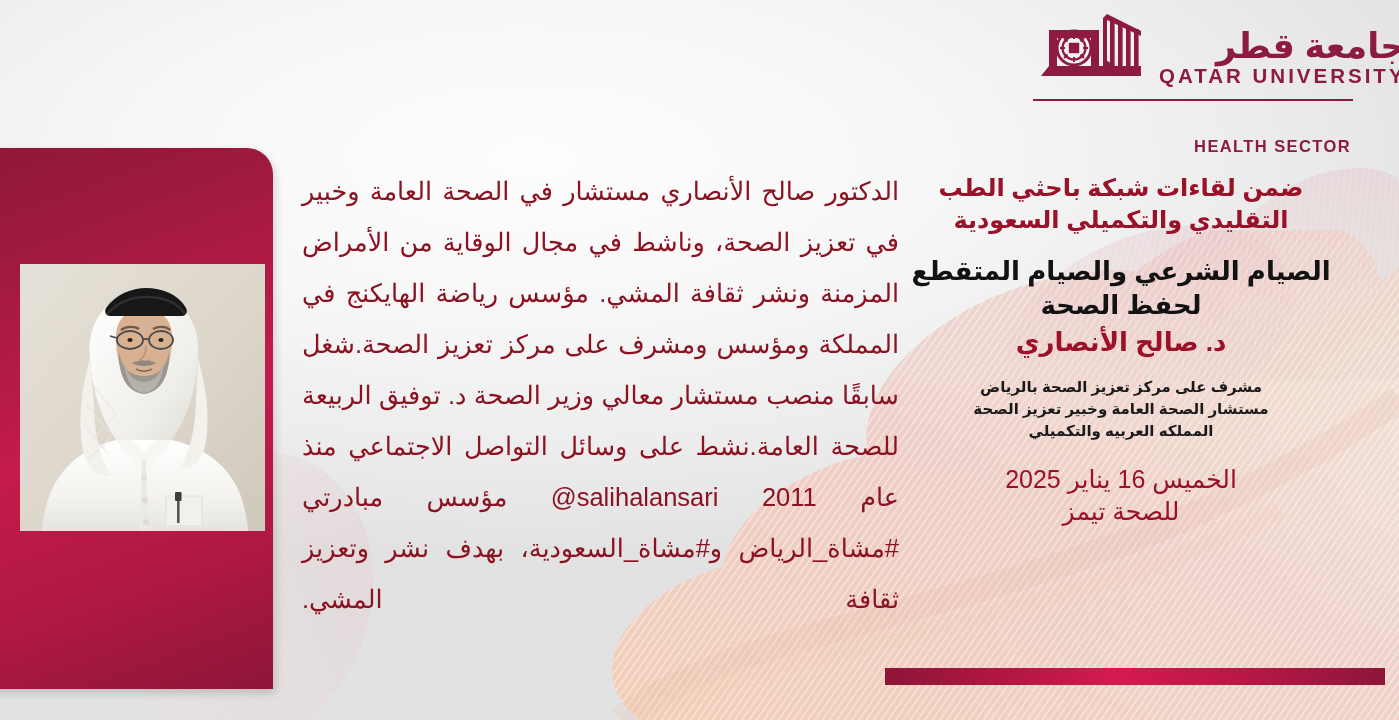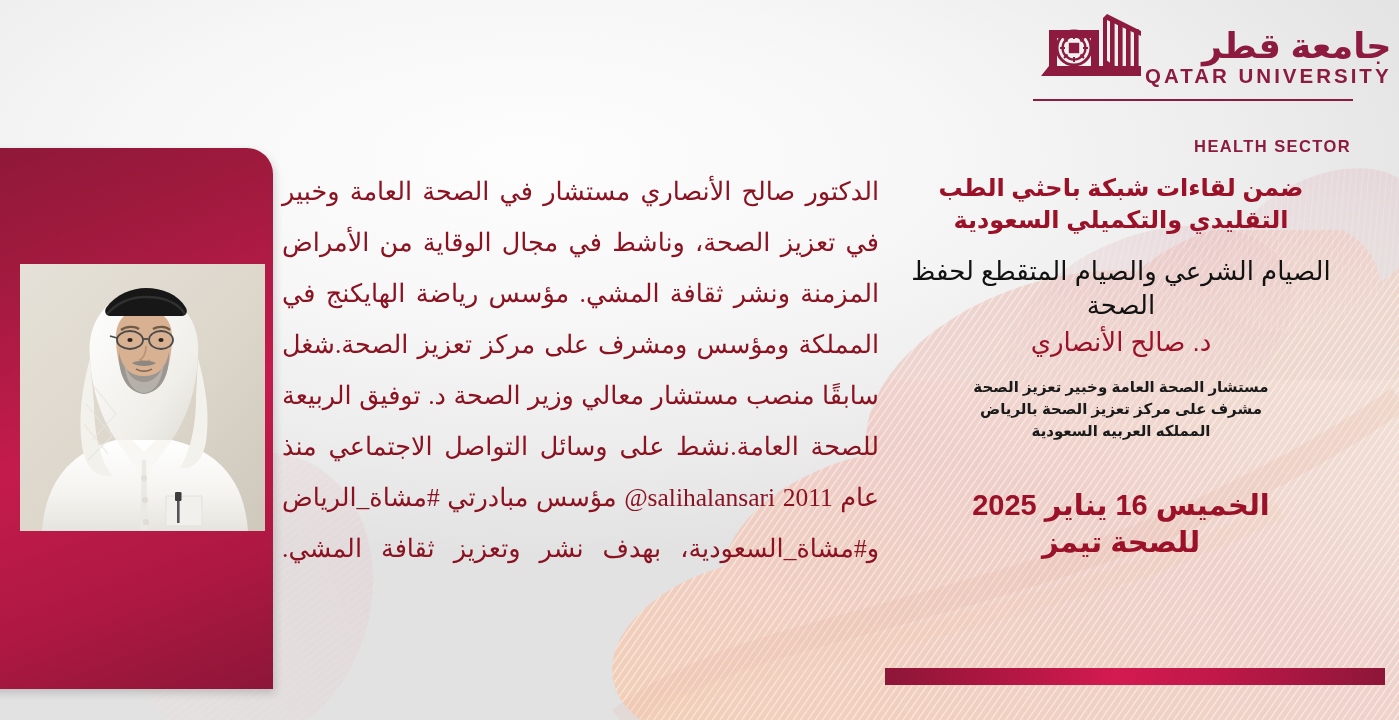--- a/index.html
+++ b/index.html
@@ -68,20 +68,21 @@
     top: 14px;
     width: 320px;
     text-align: right;
     direction: rtl;
   }
   .logo-row {
     display: flex;
     flex-direction: row-reverse;
     align-items: flex-end;
     justify-content: flex-start;
+    gap: 14px;
   }
   .logo-mark { flex: 0 0 auto; }
   .logo-words { text-align: right; padding-bottom: 2px; }
   .logo-ar {
     font-size: 35px;
     font-weight: 700;
     color: #8c1b3f;
     letter-spacing: 1px;
     line-height: 1.05;
     white-space: nowrap;
@@ -132,67 +133,67 @@
   }
   #series-line {
     font-size: 24px;
     font-weight: 700;
     color: #9b1128;
     line-height: 1.32;
     margin-bottom: 20px;
   }
   #talk-title {
     font-size: 26px;
-    font-weight: 400;
+    font-weight: 700;
     color: #121212;
     line-height: 1.30;
   }
   #speaker-name {
     font-size: 26px;
-    font-weight: 400;
+    font-weight: 700;
     color: #9b1128;
     line-height: 1.35;
     margin-top: 2px;
   }
   #credentials {
     margin-top: 16px;
     font-size: 15px;
     font-weight: 700;
     color: #1a1a1a;
     line-height: 1.48;
   }
   #when-block {
-    margin-top: 44px;
-    font-size: 29px;
-    font-weight: 700;
+    margin-top: 20px;
+    font-size: 25px;
+    font-weight: 400;
     color: #9b1128;
     line-height: 1.30;
   }
   #when-block .wline { white-space: nowrap; }
 
   
   #bottom-bar {
     position: absolute;
     left: 885px;
     top: 668px;
     width: 500px;
     height: 17px;
     background: linear-gradient(90deg, #8d1638 0%, #a8163f 18%, #d31a51 46%, #c01849 66%, #8d1638 100%);
   }
 
   
   #bio {
     position: absolute;
-    right: 520px;
+    right: 500px;
     top: 166px;
     width: 597px;
     direction: rtl;
     text-align: justify;
     text-align-last: justify;
-    font-family: Liberation Serif, serif;
+    font-family: Liberation Sans, sans-serif;
     font-size: 25.5px;
     color: #8b1221;
     line-height: 2.00;
   }
   #bio .btail { text-align-last: right; }
   .ltr-token { direction: ltr; unicode-bidi: isolate; }
 </style>
 </head>
 <body>
 
@@ -388,23 +389,23 @@
     </div>
     <div class="logo-divider"></div>
     <div class="sector-en">HEALTH SECTOR</div>
   </div>
 
   <div id="event-col">
     <div id="series-line">ضمن لقاءات شبكة باحثي الطب التقليدي والتكميلي السعودية</div>
     <div id="talk-title">الصيام الشرعي والصيام المتقطع لحفظ الصحة</div>
     <div id="speaker-name">د. صالح الأنصاري</div>
     <div id="credentials">
+      <div>مشرف على مركز تعزيز الصحة بالرياض</div>
       <div>مستشار الصحة العامة وخبير تعزيز الصحة</div>
-      <div>مشرف على مركز تعزيز الصحة بالرياض</div>
-      <div>المملكه العربيه السعودية</div>
+      <div>المملكه العربيه والتكميلي</div>
     </div>
     <div id="when-block">
       <div class="wline">الخميس 16 يناير 2025</div>
       <div class="wline">للصحة تيمز</div>
     </div>
   </div>
 
   <div id="bio"><span>الدكتور صالح الأنصاري مستشار في الصحة العامة وخبير في تعزيز الصحة، وناشط في مجال الوقاية من الأمراض المزمنة ونشر ثقافة المشي. مؤسس رياضة الهايكنج في المملكة ومؤسس ومشرف على مركز تعزيز الصحة.شغل سابقًا منصب مستشار معالي وزير الصحة د. توفيق الربيعة للصحة العامة.نشط على وسائل التواصل الاجتماعي منذ عام 2011 </span><span class="ltr-token">@salihalansari</span><span class="btail"> مؤسس مبادرتي #مشاة_الرياض و#مشاة_السعودية، بهدف نشر وتعزيز ثقافة المشي.</span></div>
 
   <div id="bottom-bar"></div>

